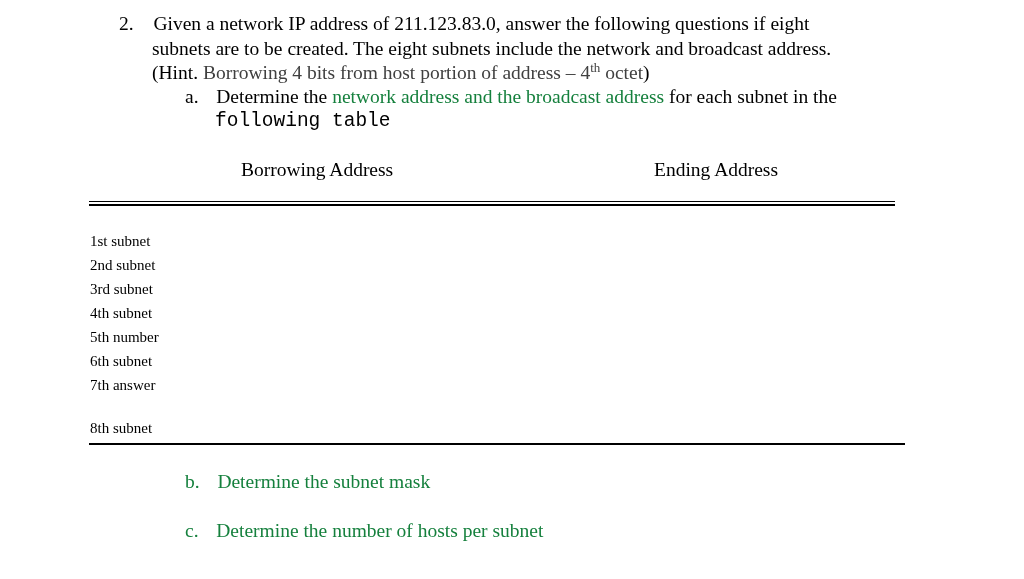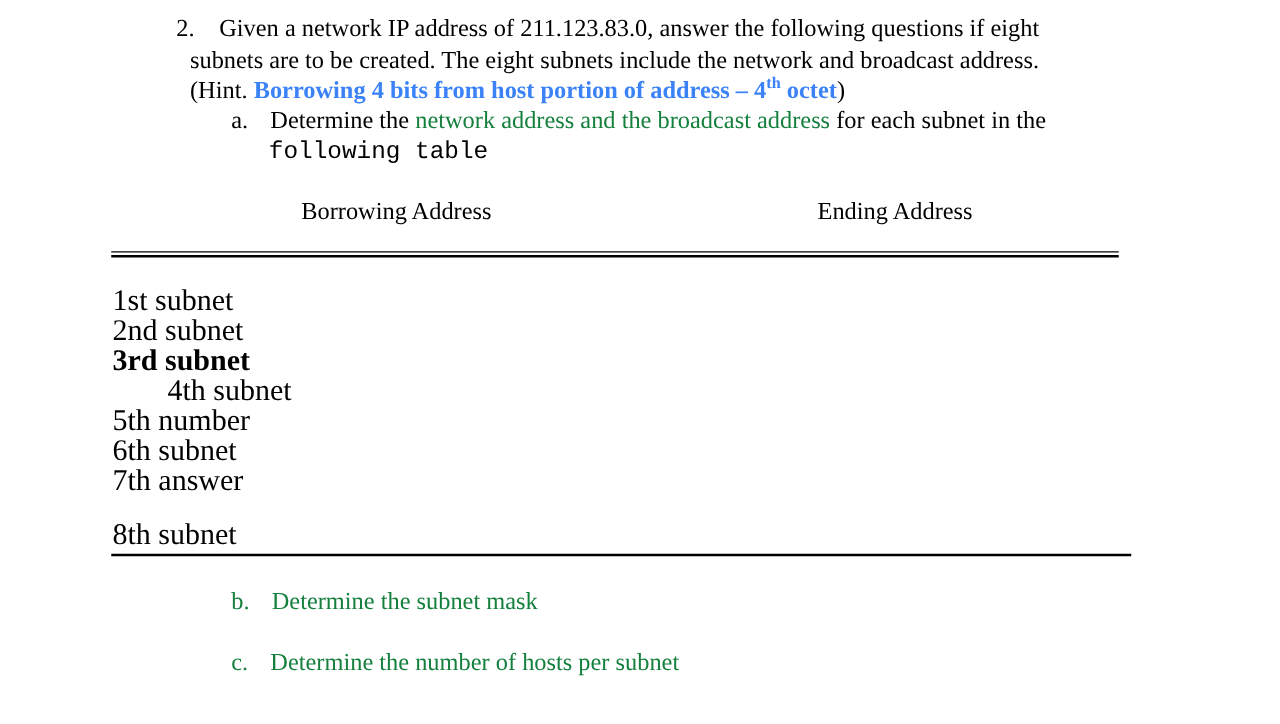--- a/index.html
+++ b/index.html
@@ -1,28 +1,28 @@
 <!DOCTYPE html>
 <html><head>
 <meta charset="utf-8">
 <style>
   html, body { margin:0; padding:0; background:#ffffff; }
   body { width:1024px; height:579px; position:relative; overflow:hidden;
          font-family:"Liberation Serif","DejaVu Serif",serif; color:#000; }
   .line { position:absolute; white-space:nowrap; font-size:19.5px; line-height:24px; }
-  .blue { color:#3b82f6;font-weight:bold; }
+  .blue { color:#404040; }
   .red { color:#15803d; }
   .sup { font-size:13px; vertical-align:super; line-height:0; }
   .rule { position:absolute; background:#000; }
-  .subnet { position:absolute; left:90px; font-size:24px; line-height:24px; white-space:nowrap; }
+  .subnet { position:absolute; left:90px; font-size:15px; line-height:24px; white-space:nowrap; }
 </style>
 </head>
 <body>
 
-<div class="line" style="left:119px; top:12px;margin-left:22px;">
+<div class="line" style="left:119px; top:12px;">
   <span>2.</span>
   <span style="display:inline-block; width:10px;"></span>
   <span>Given a network IP address of 211.123.83.0, answer the following questions if eight</span>
 </div>
 <div class="line" style="left:152px; top:37px;">
   <span>subnets are to be created. The eight subnets include the network and broadcast address.</span>
 </div>
 <div class="line" style="left:152px; top:61px;">
   <span>(Hint. </span><span class="blue">Borrowing 4 bits from host portion of address – 4</span><span class="blue sup">th</span><span class="blue"> octet</span><span>)</span>
 </div>
@@ -37,22 +37,22 @@
 </div>
 
 <div class="line" style="left:241px; top:158px;">Borrowing Address</div>
 <div class="line" style="left:654px; top:158px;">Ending Address</div>
 
 <div class="rule" style="left:89px; top:201px; width:806px; height:1px;"></div>
 <div class="rule" style="left:89px; top:204px; width:806px; height:2px;"></div>
 
 <div class="subnet" style="top:229px;">1st subnet</div>
 <div class="subnet" style="top:253px;">2nd subnet</div>
-<div class="subnet" style="top:277px;font-weight:bold;">3rd subnet</div>
-<div class="subnet" style="top:301px;margin-left:44px;">4th subnet</div>
+<div class="subnet" style="top:277px;">3rd subnet</div>
+<div class="subnet" style="top:301px;">4th subnet</div>
 <div class="subnet" style="top:325px;">5th number</div>
 <div class="subnet" style="top:349px;">6th subnet</div>
 <div class="subnet" style="top:373px;">7th answer</div>
 <div class="subnet" style="top:416px;">8th subnet</div>
 
 <div class="rule" style="left:89px; top:443px; width:816px; height:2px;"></div>
 
 <div class="line red" style="left:185px; top:470px;">
   <span>b.</span>
   <span style="display:inline-block; width:8px;"></span>

